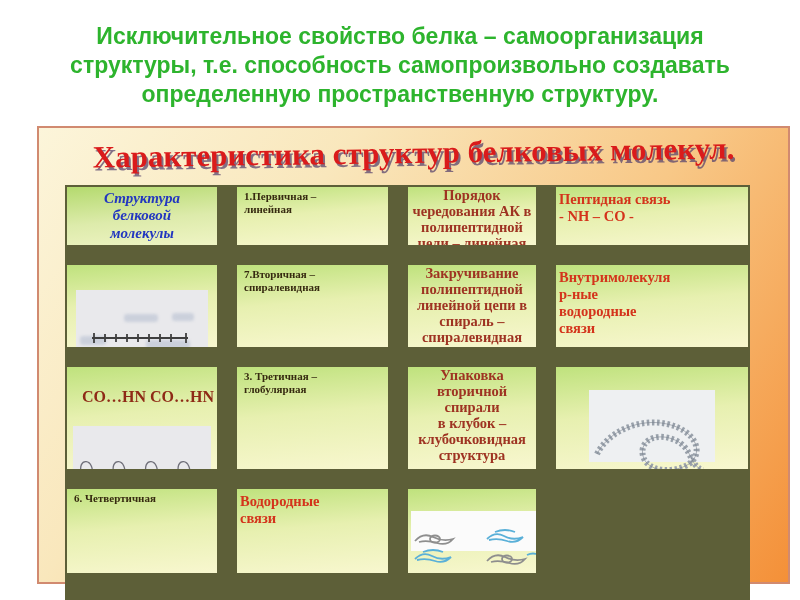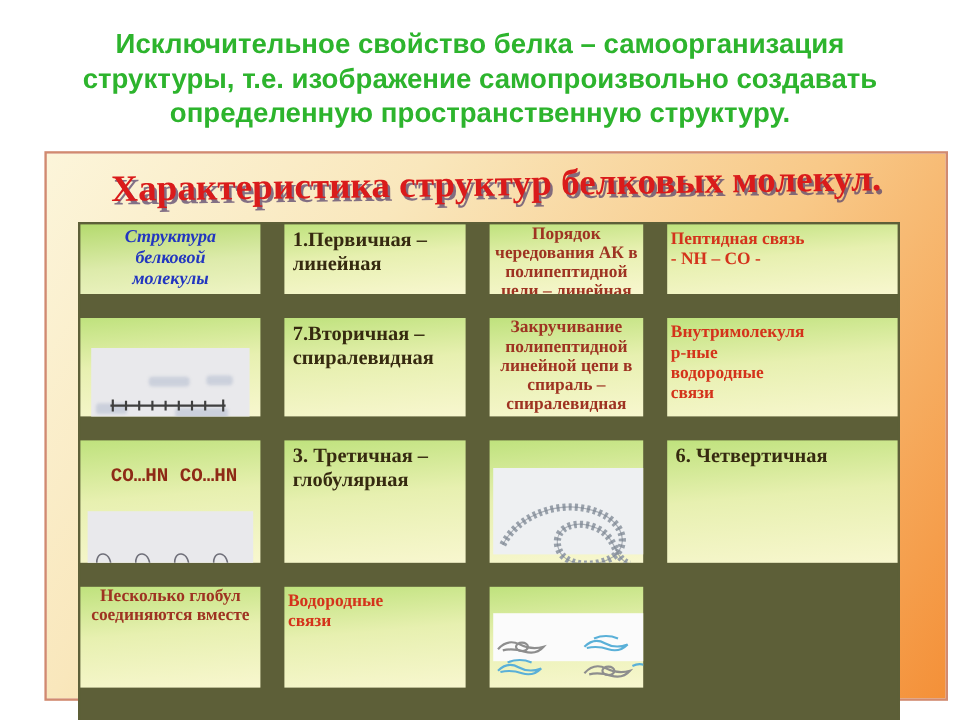--- a/index.html
+++ b/index.html
@@ -36,41 +36,41 @@
     gap:20px;background:#5d5f38;border:2px solid #5d5f38;
   }
   .cell{
     background:linear-gradient(175deg,#bfe27d 0%,#e7f0b0 45%,#f8f7cf 100%);
     font-family:"Liberation Serif",serif;font-weight:bold;
     white-space:pre-line;overflow:hidden;box-sizing:border-box;
     padding:3px 3px;
   }
   .hdr{color:#2236c0;font-style:italic;text-align:center;font-size:15px;line-height:1.15;
        background:linear-gradient(175deg,#b4da6e 0%,#ddebab 55%,#eff4c4 100%);}
-  .c-structure{color:#362a10;font-size:17px;line-height:1.2;text-align:left;padding-left:7px;}
+  .c-structure{color:#362a10;font-size:11px;line-height:1.2;text-align:left;padding-left:7px;}
   .c-char{color:#9e3322;text-align:center;font-size:14.5px;line-height:1.1;padding-top:1px;}
   .c-bonds{color:#d4331b;font-size:14.5px;line-height:1.18;padding-top:4px;}
   .c-graphic{text-align:center;padding-top:2px;}
 
-  .formula{color:#8e2a16;font-size:16px;font-weight:bold;text-align:center;padding:1px 0 0 6px;
-           font-family:Liberation Mono, monospace;}
+  .formula{color:#8e2a16;font-size:16px;font-weight:bold;text-align:right;padding:1px 0 0 6px;
+           font-family:Liberation Serif, serif;}
   .gbox{background:#e9e9ec;margin:5px auto 0;display:block;}
   .gbox-chain{width:132px;height:64px;}
   .gbox-helix{width:138px;height:58px;margin-top:2px;}
   .gbox-knot{width:126px;height:72px;background:#eef0f2;margin-top:3px;}
   .gbox-quat{width:136px;height:40px;background:#fbfbfb;margin-top:2px;}
   svg{display:block;}
 </style>
 </head>
 <body>
 
 <div class="slide">
 
   <div class="page-title">Исключительное свойство белка – самоорганизация
-структуры, т.е.  изображение самопроизвольно создавать
+структуры, т.е.  способность самопроизвольно создавать
 определенную пространственную структуру.</div>
 
   <div class="panel">
     <div class="panel-heading">Характеристика структур белковых молекул.</div>
 
     <div class="ptable">
 
       <div class="cell hdr">Структура
 белковой
 молекулы</div>
@@ -124,32 +124,35 @@
         <div class="formula">СО…HN СО…HN</div>
         <span class="gbox gbox-helix">
           <svg width="138" height="58" viewBox="0 0 170 60">
             <path d="M5,50 c10,-2 14,-6 18,-14 c6,-26 -20,-26 -12,-4 c6,16 22,20 34,18 c10,-2 14,-6 18,-14 c6,-26 -20,-26 -12,-4 c6,16 22,20 34,18 c10,-2 14,-6 18,-14 c6,-26 -20,-26 -12,-4 c6,16 22,20 34,18 c10,-2 14,-6 18,-14 c6,-26 -20,-26 -12,-4 c6,16 22,20 34,18" fill="none" stroke="#70707a" stroke-width="1.6"></path>
           </svg>
         </span>
       </div>
 
       <div class="cell c-structure">3. Третичная –
 глобулярная</div>
+      <div class="cell c-char">Упаковка
+вторичной спирали
+в клубок –
+клубочковидная
+структура</div>
       <div class="cell c-graphic">
         <span class="gbox gbox-knot">
           <svg width="126" height="72" viewBox="0 0 126 72">
             <path d="M8,46 C20,22 52,10 78,16 C106,22 116,44 100,56 C84,66 58,64 54,48 C50,32 68,24 86,32 C104,40 100,58 114,62" fill="none" stroke="#99a1ab" stroke-width="6" stroke-dasharray="2.5 2.6"></path>
             <path d="M8,46 C20,22 52,10 78,16 C106,22 116,44 100,56 C84,66 58,64 54,48 C50,32 68,24 86,32 C104,40 100,58 114,62" fill="none" stroke="#7c848f" stroke-width="1" opacity="0.6"></path>
           </svg>
         </span>
       </div>
 
       <div class="cell c-structure">6. Четвертичная</div>
-      <div class="cell c-char">Несколько глобул
-соединяются вместе</div>
       <div class="cell c-bonds">Водородные
 связи</div>
       <div class="cell c-graphic">
         <span class="gbox gbox-quat">
           <svg width="136" height="40" viewBox="0 0 136 40">
             <g fill="none" stroke="#8e8e8e" stroke-width="1.8">
               <path d="M4,12 q8,-9 18,-4 t20,2 q-6,7 -16,4 t-18,-1"></path>
               <ellipse cx="24" cy="10" rx="5" ry="3.5"></ellipse>
             </g>
             <g fill="none" stroke="#5ab0d8" stroke-width="1.8">

